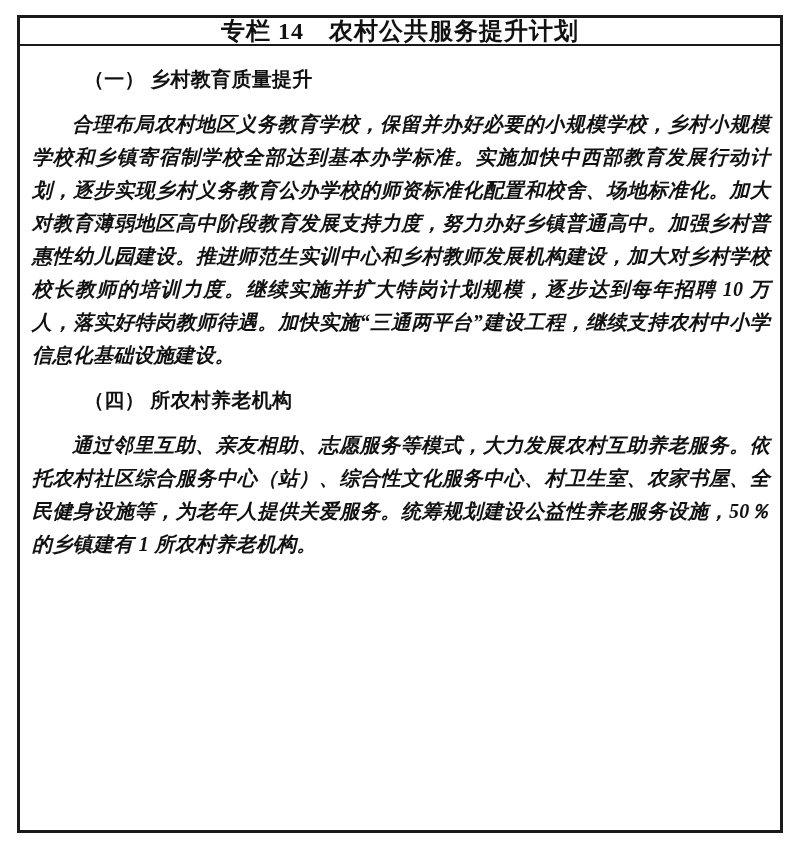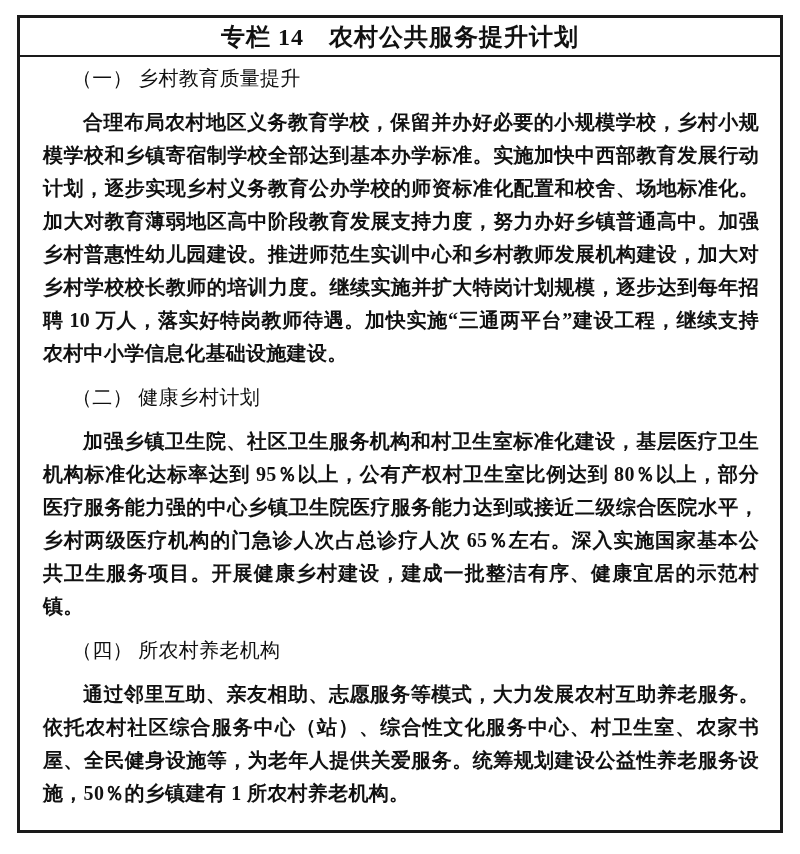--- a/index.html
+++ b/index.html
@@ -20,21 +20,21 @@
     left: 17px;
     top: 15px;
     width: 766px;
     height: 818px;
     box-sizing: border-box;
     border: 3px solid #1a1a1a;
     background: #ffffff;
   }
   .title-bar {
     box-sizing: border-box;
-    height: 39px;
+    height: 28px;
     border-bottom: 2px solid #1a1a1a;
     display: flex;
     align-items: center;
     justify-content: center;
   }
   .title-text {
     font-size: 24px;
     font-weight: 700;
     letter-spacing: 1px;
     white-space: pre;
@@ -43,48 +43,45 @@
     box-sizing: border-box;
     padding: 5px 10px 4px 12px;
     font-size: 20px;
     line-height: 33px;
     font-weight: 600;
     text-align: justify;
     text-justify: inter-ideograph;
     letter-spacing: 0.3px;
   }
   .section-heading {
-    font-weight: 400;
+    font-weight: 700;
     text-indent: 2em;
-    margin: 0;
+    margin: 12px;
     white-space: pre;
   }
   .section-paragraph {
-    margin: 11px;
+    margin: 0;
     text-indent: 2em;
+    font-style: italic;
   }
 </style>
 </head>
 <body>
 
 <div class="panel">
   <div class="title-bar">
     <span class="title-text">专栏 14　农村公共服务提升计划</span>
   </div>
   <div class="content">
 
     <div>
       <p class="section-heading">（一） 乡村教育质量提升</p>
       <p class="section-paragraph">合理布局农村地区义务教育学校，保留并办好必要的小规模学校，乡村小规模学校和乡镇寄宿制学校全部达到基本办学标准。实施加快中西部教育发展行动计划，逐步实现乡村义务教育公办学校的师资标准化配置和校舍、场地标准化。加大对教育薄弱地区高中阶段教育发展支持力度，努力办好乡镇普通高中。加强乡村普惠性幼儿园建设。推进师范生实训中心和乡村教师发展机构建设，加大对乡村学校校长教师的培训力度。继续实施并扩大特岗计划规模，逐步达到每年招聘 10 万人，落实好特岗教师待遇。加快实施“三通两平台”建设工程，继续支持农村中小学信息化基础设施建设。</p>
     </div>
 
-    <div>
-      <p class="section-heading">（二） 健康乡村计划</p>
-      <p class="section-paragraph">加强乡镇卫生院、社区卫生服务机构和村卫生室标准化建设，基层医疗卫生机构标准化达标率达到 95％以上，公有产权村卫生室比例达到 80％以上，部分医疗服务能力强的中心乡镇卫生院医疗服务能力达到或接近二级综合医院水平，乡村两级医疗机构的门急诊人次占总诊疗人次 65％左右。深入实施国家基本公共卫生服务项目。开展健康乡村建设，建成一批整洁有序、健康宜居的示范村镇。</p>
-    </div>
 
 
     <div>
       <p class="section-heading">（四） 所农村养老机构</p>
       <p class="section-paragraph">通过邻里互助、亲友相助、志愿服务等模式，大力发展农村互助养老服务。依托农村社区综合服务中心（站）、综合性文化服务中心、村卫生室、农家书屋、全民健身设施等，为老年人提供关爱服务。统筹规划建设公益性养老服务设施，50％的乡镇建有 1 所农村养老机构。</p>
     </div>
 
   </div>
 </div>
 

